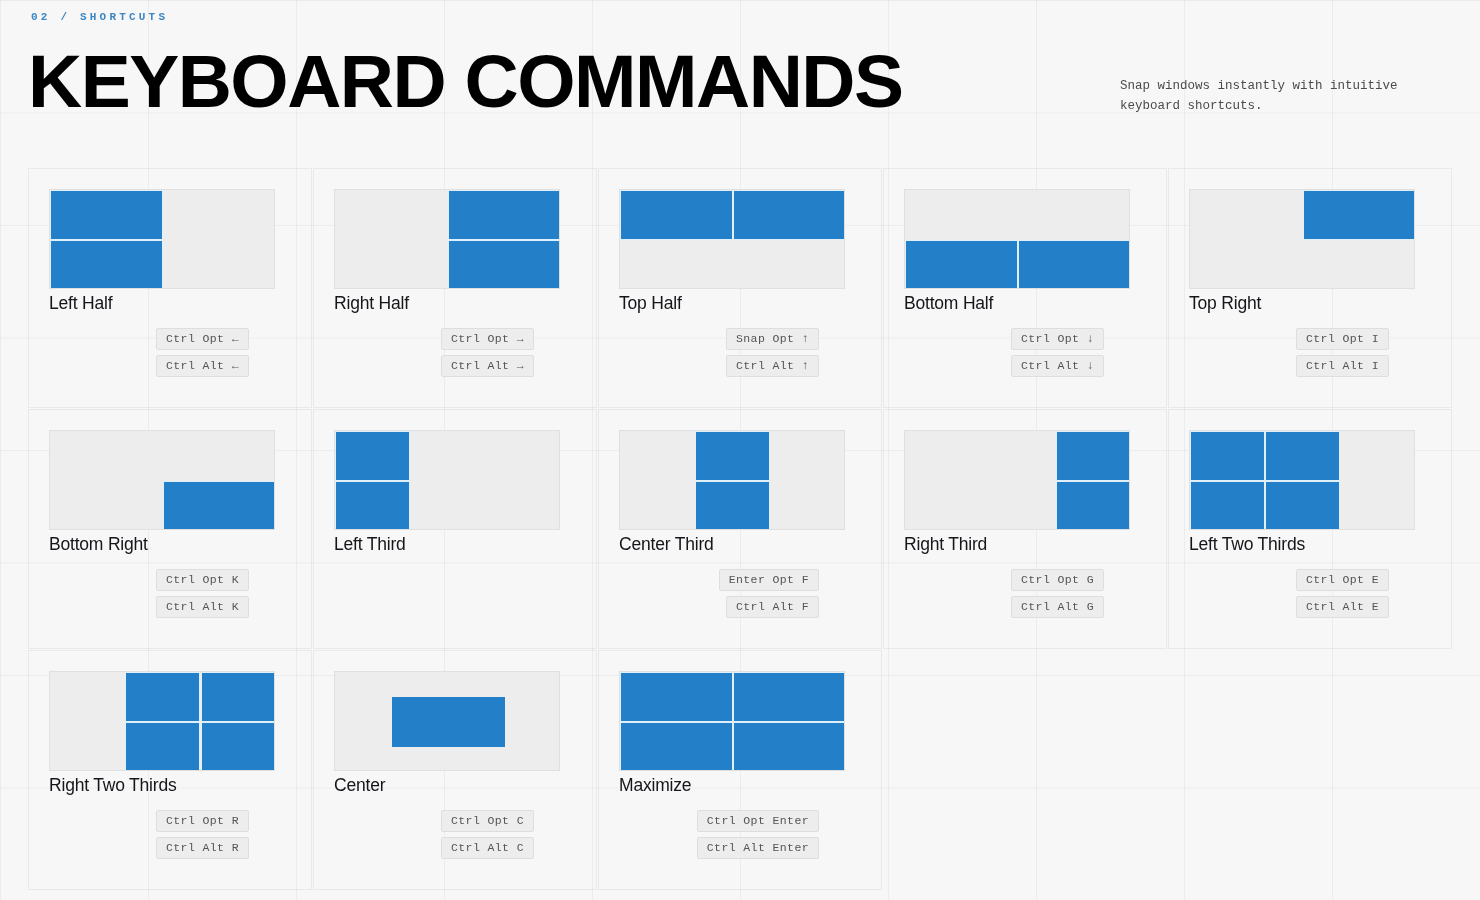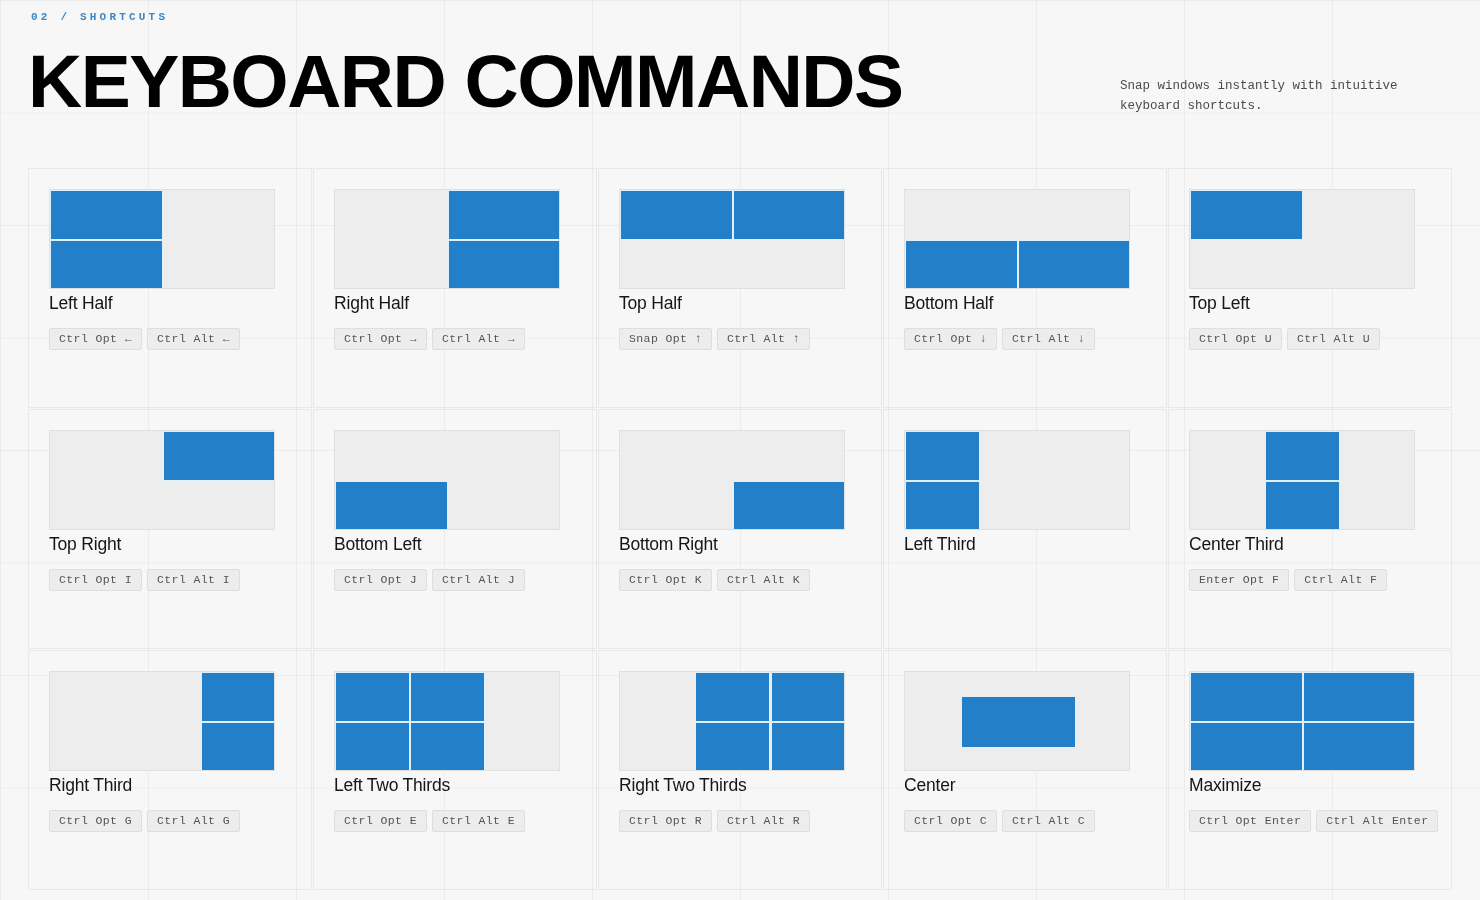--- a/index.html
+++ b/index.html
@@ -105,22 +105,22 @@
     font-size: 17.5px;
     font-weight: 400;
     letter-spacing: -0.2px;
     color: #15151a;
     white-space: nowrap;
   }
 
   .keys {
     margin-top: 14px;
     display: flex;
-    flex-direction: row;
-    align-items: flex-start;
+    flex-direction: column;
+    align-items: flex-end;
     gap: 5px;
     width: 200px;
   }
 
   .key {
     font-family: "Liberation Mono", monospace;
     font-size: 11.5px;
     color: #555;
     background: #ededed;
     border: 1px solid #dedede;
@@ -179,46 +179,26 @@
           <div class="cell" style="left: 113px; top: 50px; width: 113px; height: 50px;"></div>
         </div>
         <div class="diagram-label">Bottom Half</div>
         <div class="keys">
           <span class="key">Ctrl Opt ↓</span>
           <span class="key">Ctrl Alt ↓</span>
         </div>
       </div>
       <div class="card">
         <div class="diagram">
-          <div class="cell" style="left: 0px; top: 0px; width: 113px; height: 50px;"></div>
-        </div>
-        <div class="diagram-label">Top Left</div>
-        <div class="keys">
-          <span class="key">Ctrl Opt U</span>
-          <span class="key">Ctrl Alt U</span>
-        </div>
-      </div>
-      <div class="card">
-        <div class="diagram">
           <div class="cell" style="left: 113px; top: 0px; width: 113px; height: 50px;"></div>
         </div>
         <div class="diagram-label">Top Right</div>
         <div class="keys">
           <span class="key">Ctrl Opt I</span>
           <span class="key">Ctrl Alt I</span>
-        </div>
-      </div>
-      <div class="card">
-        <div class="diagram">
-          <div class="cell" style="left: 0px; top: 50px; width: 113px; height: 50px;"></div>
-        </div>
-        <div class="diagram-label">Bottom Left</div>
-        <div class="keys">
-          <span class="key">Ctrl Opt J</span>
-          <span class="key">Ctrl Alt J</span>
         </div>
       </div>
       <div class="card">
         <div class="diagram">
           <div class="cell" style="left: 113px; top: 50px; width: 113px; height: 50px;"></div>
         </div>
         <div class="diagram-label">Bottom Right</div>
         <div class="keys">
           <span class="key">Ctrl Opt K</span>
           <span class="key">Ctrl Alt K</span>

